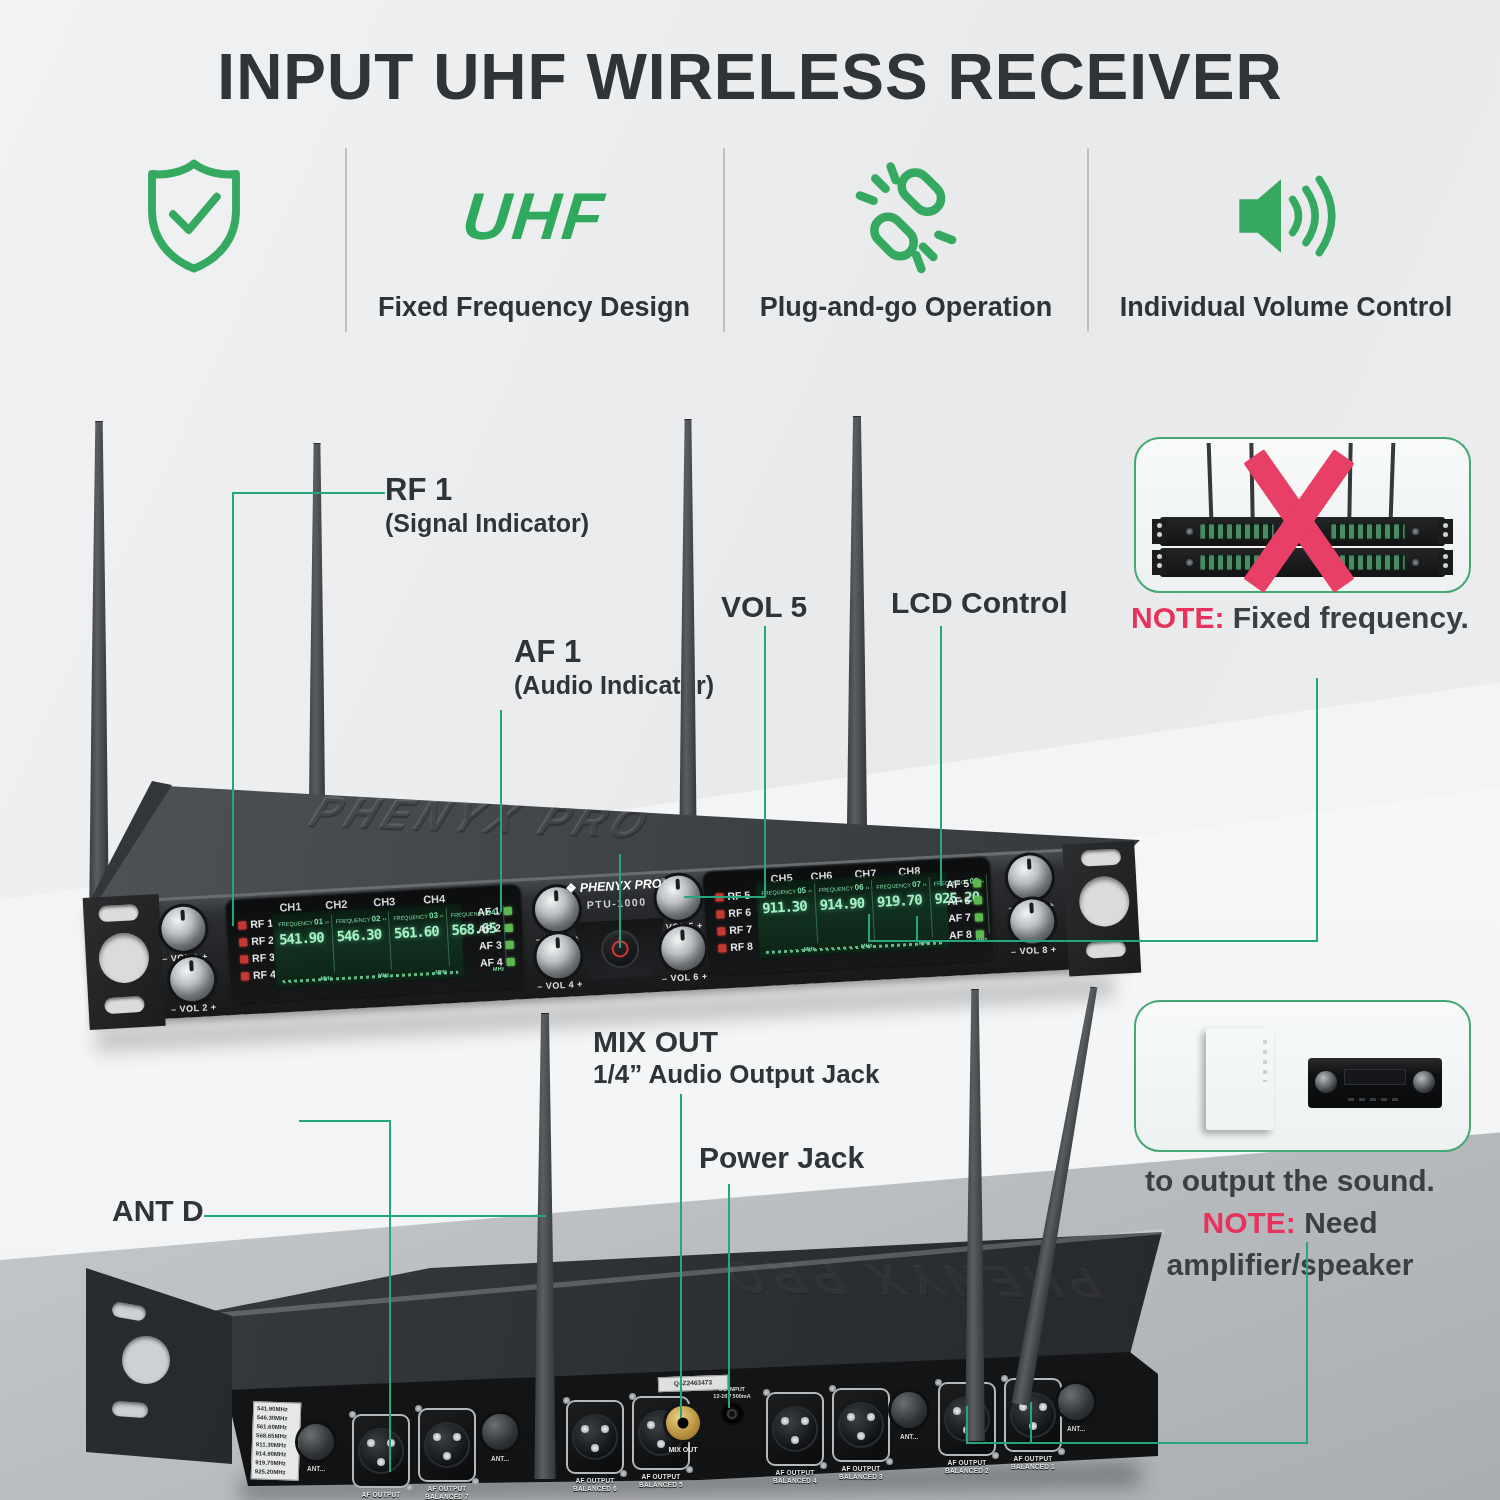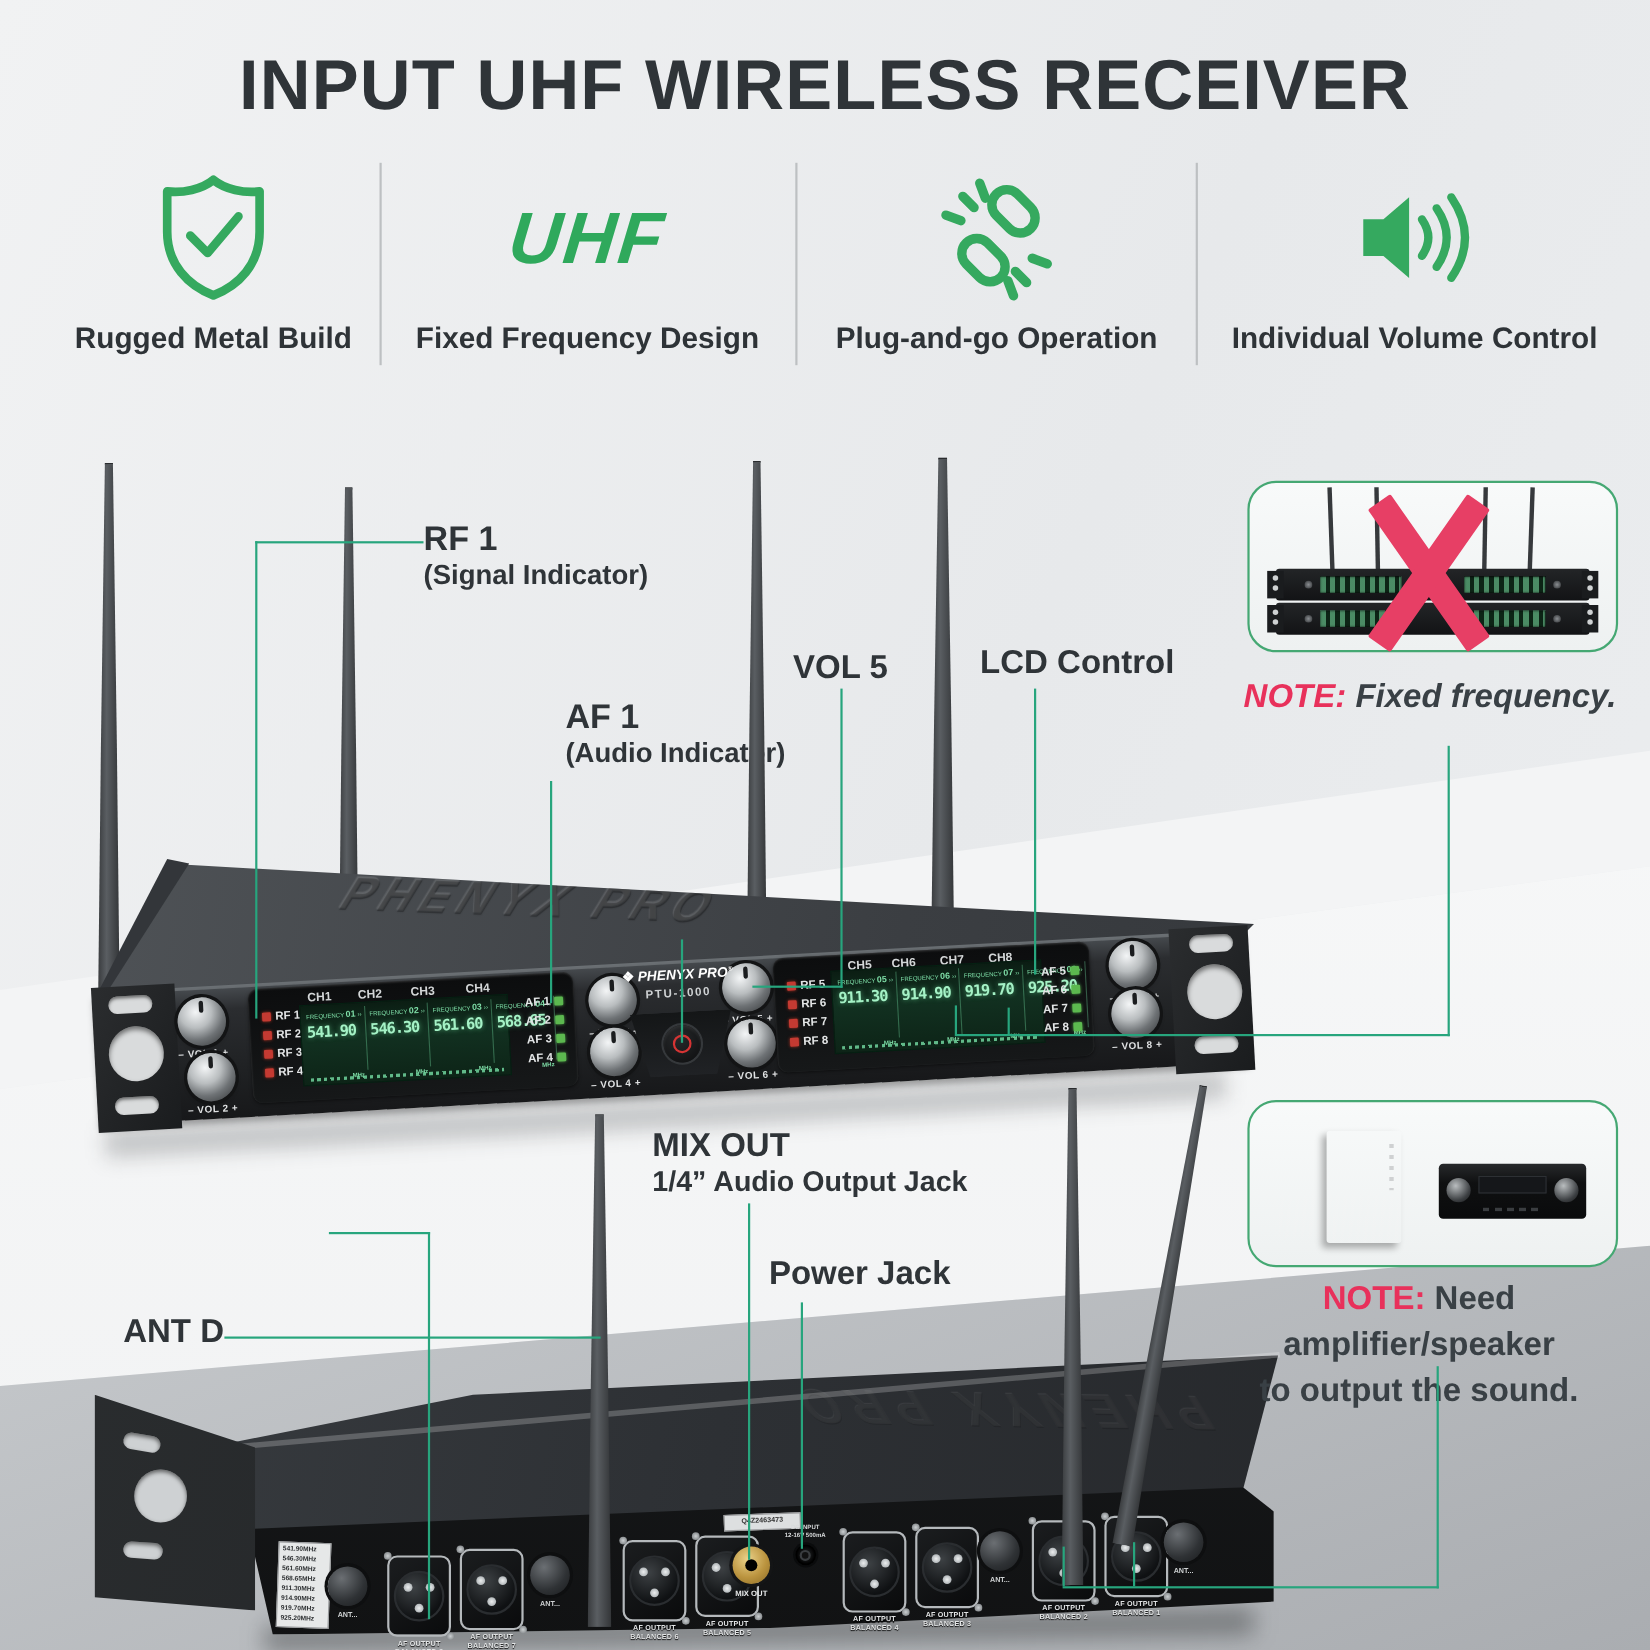--- a/index.html
+++ b/index.html
@@ -271,21 +271,21 @@
   .avr::before,.avr::after{content:"";position:absolute;top:13px;width:22px;height:22px;border-radius:50%;
        background:radial-gradient(circle at 38% 32%,#b9bdbf,#3c3f42 65%,#141516);}
   .avr::before{left:7px}.avr::after{right:7px}
   .avrd{position:absolute;left:36px;right:36px;top:11px;height:14px;background:#15171a;
         border:1px solid #2d3034;}
   .avrb{position:absolute;left:40px;right:40px;bottom:7px;height:3px;
         background:repeating-linear-gradient(90deg,#3a3d40 0 6px,transparent 6px 11px);}
 
   .ntext{position:absolute;text-align:center;font-weight:bold;font-size:30px;color:#394045;
          line-height:1.4;z-index:41;}
-  .ntext1{left:1100px;top:613px;width:400px;font-style:italic;}
+  .ntext1{left:1100px;top:597px;width:400px;}
   .ntext2{left:1080px;top:1160px;width:420px;}
   .nprefix{color:#e8315b;}
 </style>
 </head>
 <body>
 
 <div class="canvas">
 
   <div class="a bg-wall"></div>
   <div class="a bg-step"></div>
@@ -298,21 +298,20 @@
   <div class="a fdiv d2"></div>
   <div class="a fdiv d3"></div>
 
   <div class="a feature f1">
     <div class="f-icon">
       <svg width="112" height="120" viewBox="0 0 64 68" fill="none">
         <path d="M32 4 C38 9 48 11 56 10 V31 C56 48 45 59 32 64 C19 59 8 48 8 31 V10 C16 11 26 9 32 4 Z" stroke="#35a95f" stroke-width="4.5" stroke-linejoin="round"></path>
         <path d="M20 33 L29 42 L45 23" stroke="#35a95f" stroke-width="4.5" stroke-linecap="round" stroke-linejoin="round"></path>
       </svg>
     </div>
-    <div class="f-label">Rugged Metal Build</div>
   </div>
 
   <div class="a feature f2">
     <div class="f-icon">
       <span class="uhf-word">UHF</span>
     </div>
     <div class="f-label">Fixed Frequency Design</div>
   </div>
 
   <div class="a feature f4">
@@ -706,22 +705,22 @@
 
   <div class="nbox nbox2">
     <div class="spk spk1"></div>
     <div class="spk spk2"></div>
     <div class="avr">
       <div class="avrd"></div>
         <div class="avrb"></div>
     </div>
   </div>
   <div class="ntext ntext2">
+    <div>to output the sound.</div>
     <div><span class="nprefix">NOTE:</span><span> Need amplifier/speaker</span></div>
-    <div>to output the sound.</div>
   </div>
 
   <div class="ct rf1t">
     <div class="t1">RF 1</div>
     <div class="t2">(Signal Indicator)</div>
   </div>
   <div class="ct af1t">
     <div class="t1">AF 1</div>
     <div class="t2">(Audio Indicator)</div>
   </div>

